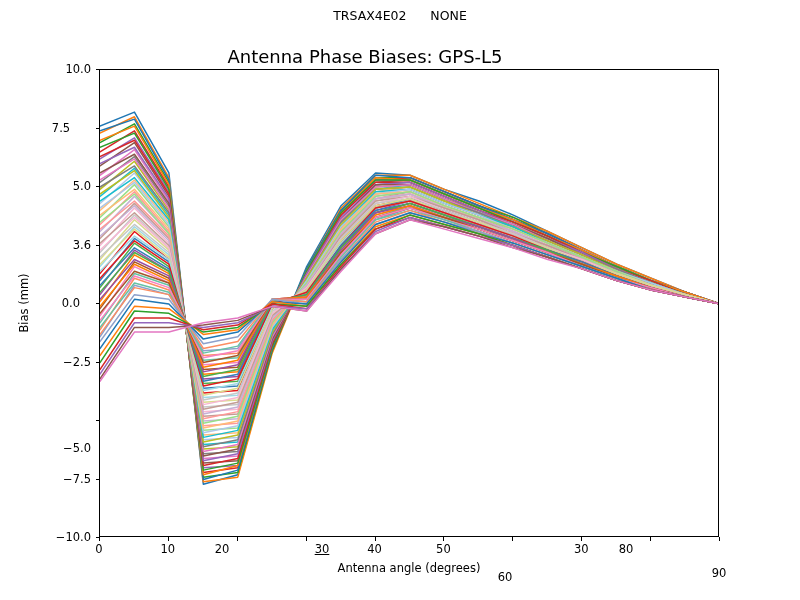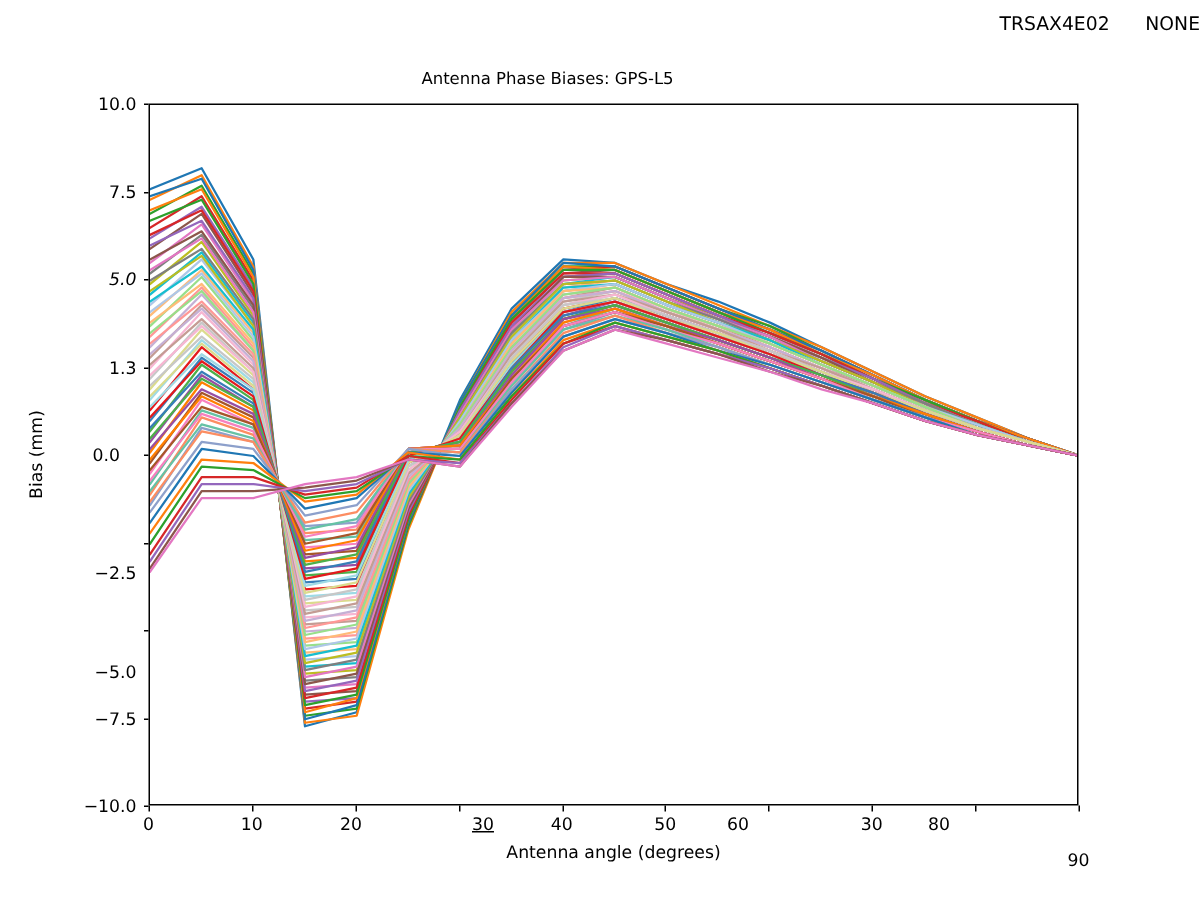--- a/index.html
+++ b/index.html
@@ -19,32 +19,32 @@
     position: absolute;
     left: 0; top: 0;
     width: 800px;
     height: 600px;
   }
   #suptitle {
     position: absolute;
     left: 0;
     top: 8px;
     width: 800px;
-    text-align: right;
+    text-align: center;
     font-size: 12.5px;
     color: #000;
     white-space: pre;
   }
   #axtitle {
     position: absolute;
     left: 0;
     top: 46px;
     width: 730px;
     text-align: center;
-    font-size: 11px;
+    font-size: 18px;
     color: #000;
   }
   #plotarea {
     position: absolute;
     left: 99px;
     top: 69px;
     width: 620px;
     height: 468px;
     border: 1.0px solid #000000;
     box-sizing: border-box;
@@ -115,47 +115,47 @@
 
   <div id="axtitle">Antenna Phase Biases: GPS-L5</div>
 
   <div id="ytickwrap">
       <div class="ytick-label" style="left: 31px; top: 537px;">−10.0</div>
       <div class="ytick-mark" style="left: 95.5px; top: 537px;"></div>
       <div class="ytick-label" style="left: 31px; top: 478.5px;">−7.5</div>
       <div class="ytick-mark" style="left: 95.5px; top: 478.5px;"></div>
       <div class="ytick-label" style="left: 31px; top: 420px; margin-top: 28px;">−5.0</div>
       <div class="ytick-mark" style="left: 95.5px; top: 420px;"></div>
-      <div class="ytick-label" style="left: 31px; top: 361.5px; margin-top: 20px;">−2.5</div>
+      <div class="ytick-label" style="left: 31px; top: 361.5px;">−2.5</div>
       <div class="ytick-mark" style="left: 95.5px; top: 361.5px;"></div>
       <div class="ytick-label" style="left: 20px; top: 303px;">0.0</div>
       <div class="ytick-mark" style="left: 95.5px; top: 303px;"></div>
-      <div class="ytick-label" style="left: 31px; top: 244.5px;">1.3</div>
+      <div class="ytick-label" style="left: 31px; top: 244.5px;">3.6</div>
       <div class="ytick-mark" style="left: 95.5px; top: 244.5px;"></div>
-      <div class="ytick-label" style="left: 31px; top: 186px; font-style: italic;">5.0</div>
+      <div class="ytick-label" style="left: 31px; top: 186px;">5.0</div>
       <div class="ytick-mark" style="left: 95.5px; top: 186px;"></div>
-      <div class="ytick-label" style="left: 31px; top: 127.5px;">7.5</div>
+      <div class="ytick-label" style="left: 31px; top: 127.5px; text-align: center;">7.5</div>
       <div class="ytick-mark" style="left: 95.5px; top: 127.5px;"></div>
       <div class="ytick-label" style="left: 31px; top: 69px;">10.0</div>
       <div class="ytick-mark" style="left: 95.5px; top: 69px;"></div>
     </div>
   <div id="xtickwrap">
       <div class="xtick-label" style="left: 99px;">0</div>
       <div class="xtick-mark" style="left: 99px;"></div>
       <div class="xtick-label" style="left: 167.889px;">10</div>
       <div class="xtick-mark" style="left: 167.889px;"></div>
-      <div class="xtick-label" style="left: 234px;">20</div>
+      <div class="xtick-label" style="left: 222px;">20</div>
       <div class="xtick-mark" style="left: 236.778px;"></div>
       <div class="xtick-label" style="left: 322px; text-decoration: underline;">30</div>
       <div class="xtick-mark" style="left: 305.667px;"></div>
       <div class="xtick-label" style="left: 374.556px;">40</div>
       <div class="xtick-mark" style="left: 374.556px;"></div>
       <div class="xtick-label" style="left: 443.444px;">50</div>
       <div class="xtick-mark" style="left: 443.444px;"></div>
-      <div class="xtick-label" style="left: 492px;">60</div>
+      <div class="xtick-label" style="left: 505px; margin-top: 28px;">60</div>
       <div class="xtick-mark" style="left: 512.333px;"></div>
       <div class="xtick-label" style="left: 581.222px;">30</div>
       <div class="xtick-mark" style="left: 581.222px;"></div>
       <div class="xtick-label" style="left: 626px;">80</div>
       <div class="xtick-mark" style="left: 650.111px;"></div>
       <div class="xtick-label" style="left: 719px; margin-top: 24px;">90</div>
       <div class="xtick-mark" style="left: 719px;"></div>
     </div>
 
   <div id="plotarea">

